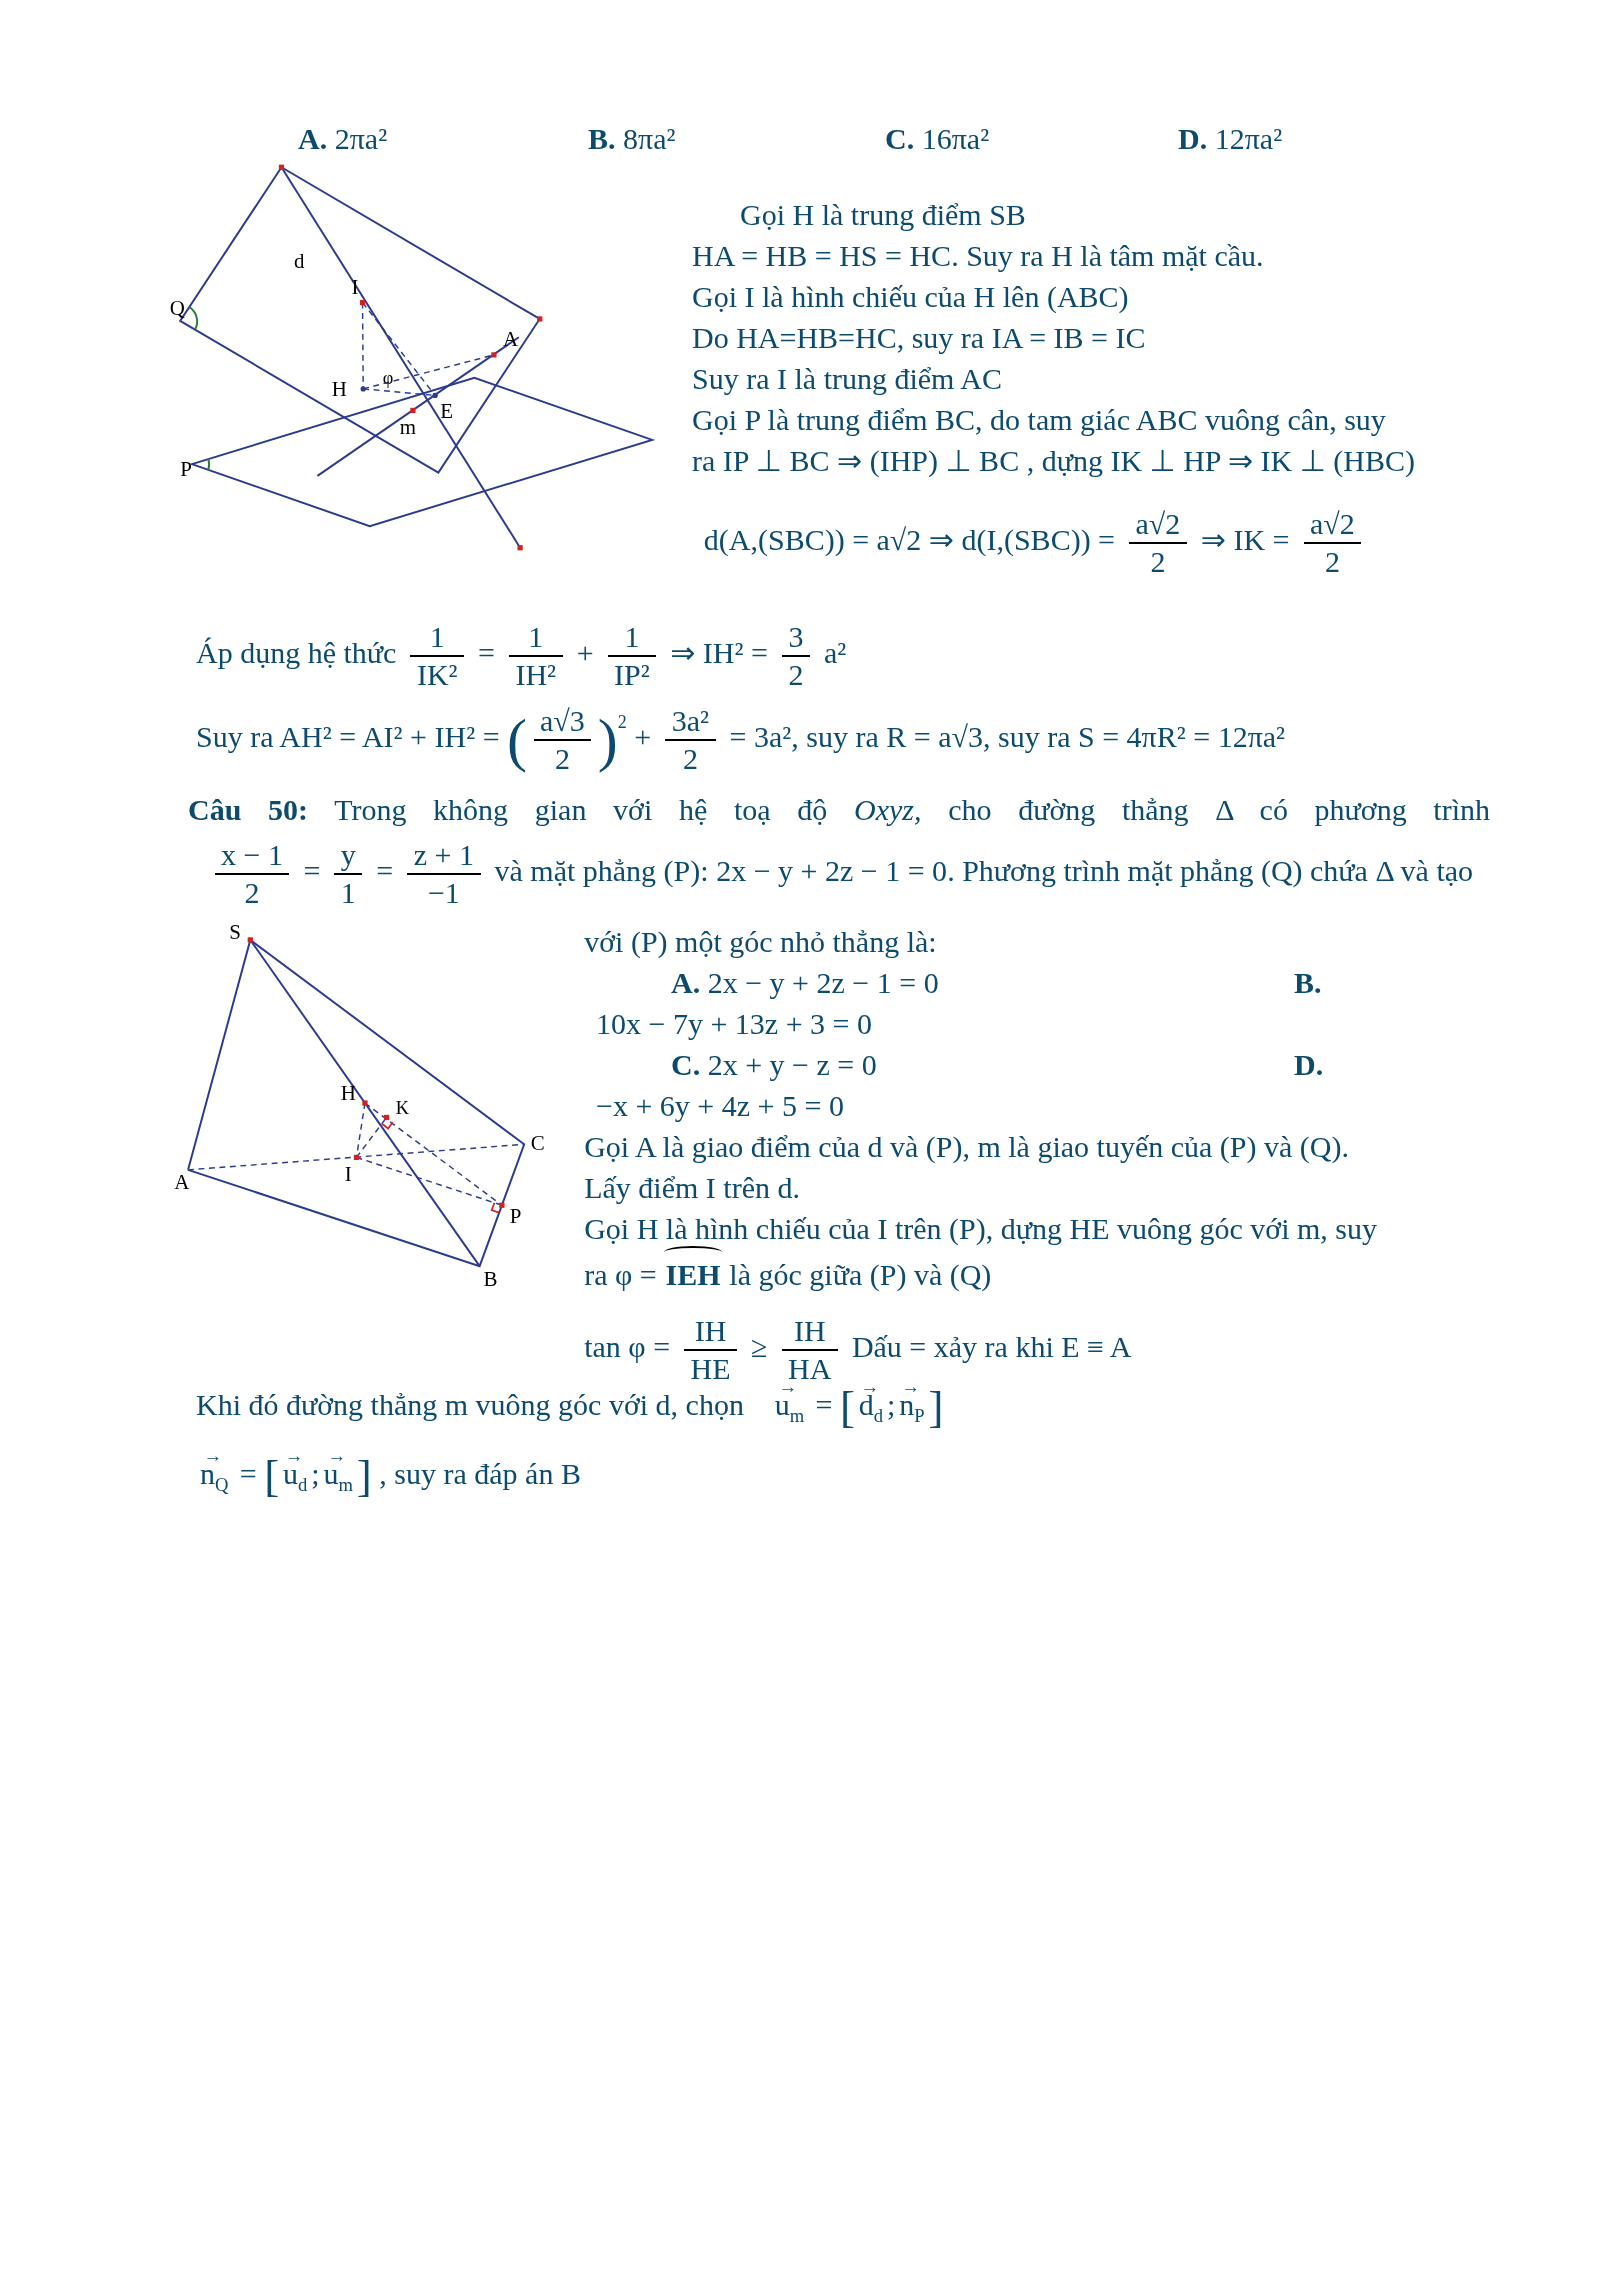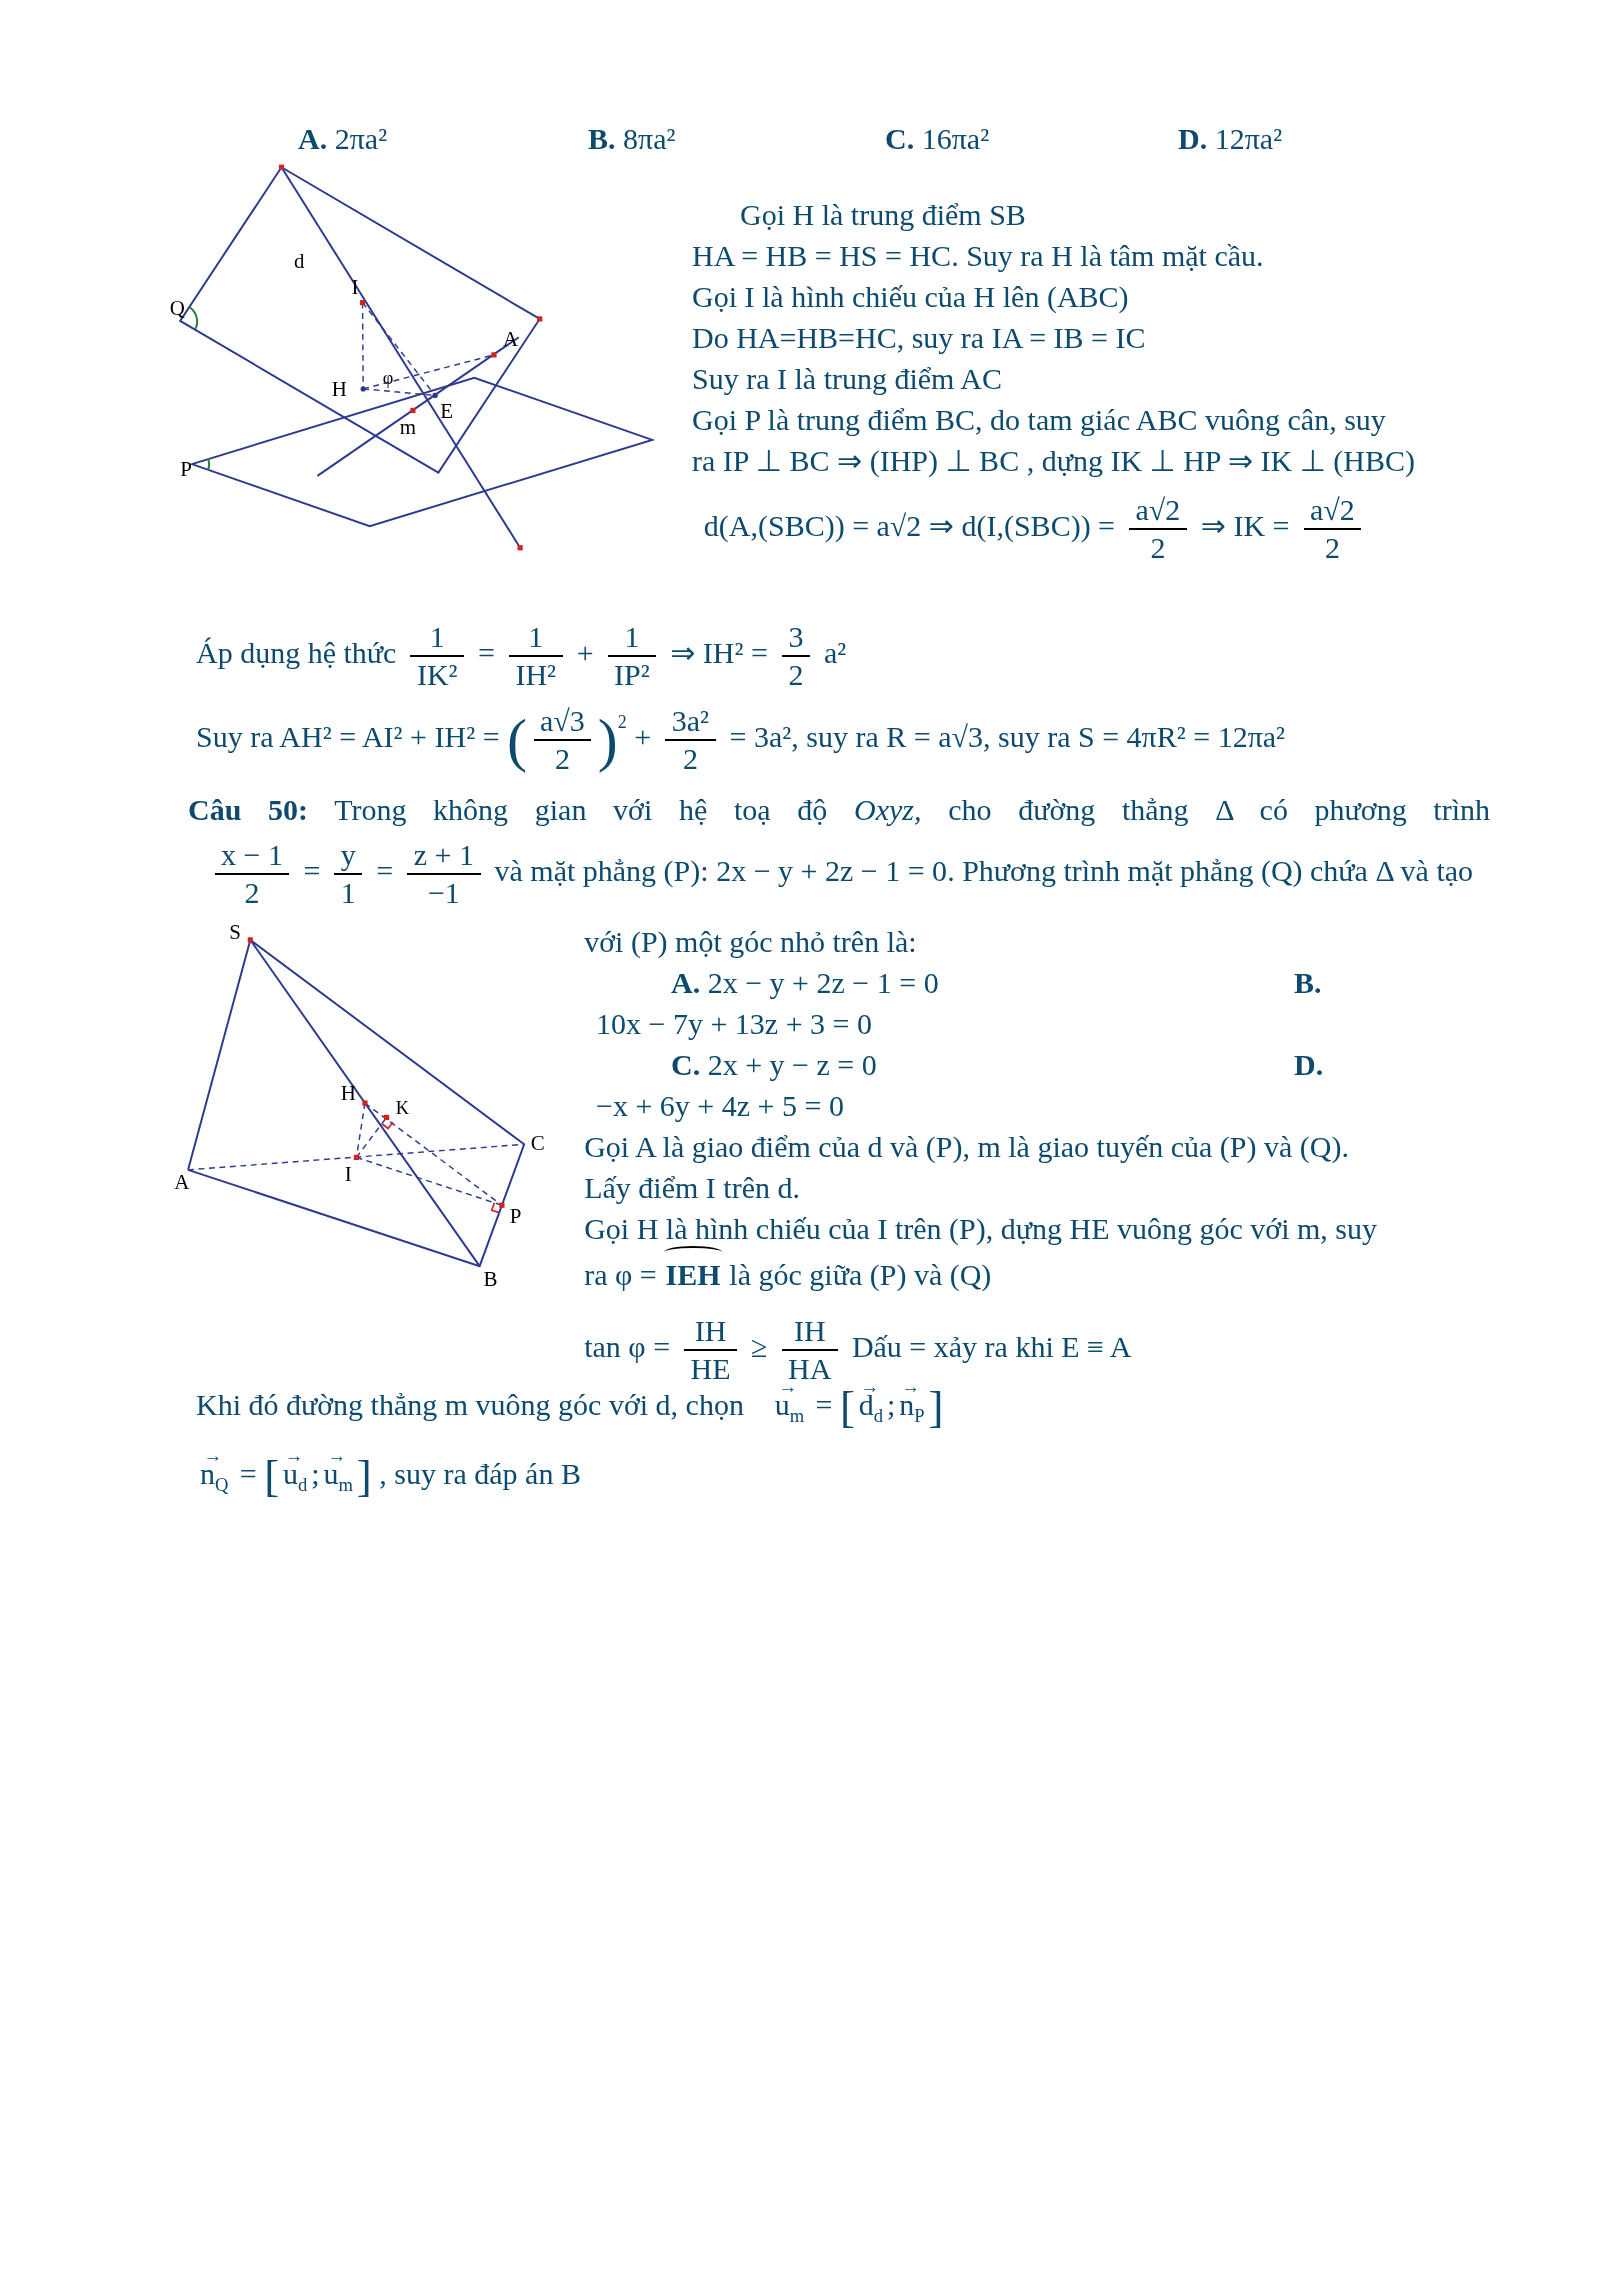--- a/index.html
+++ b/index.html
@@ -100,21 +100,21 @@
     <div class="line"><span>Do HA=HB=HC, suy ra</span> <span>IA = IB = IC</span></div>
     <div class="line"><span>Suy ra I là trung điểm AC</span></div>
     <div class="line"><span>Gọi P là trung điểm BC, do tam giác ABC vuông cân, suy</span></div>
     <div class="line">
       <span>ra</span>
       <span>IP ⊥ BC</span>
       <span>⇒ (IHP) ⊥ BC</span>
       <span>, dựng</span>
       <span>IK ⊥ HP ⇒ IK ⊥ (HBC)</span>
     </div>
-    <div class="tall" style="margin-left:11.8px;margin-top:6px">
+    <div class="tall" style="margin-left:11.8px;margin-top:20px">
       <span>d(A,(SBC)) = a√2 ⇒ d(I,(SBC)) =</span>
       <span class="frac"><span class="num">a√2</span><span class="den">2</span></span>
       <span>⇒ IK =</span>
       <span class="frac"><span class="num">a√2</span><span class="den">2</span></span>
     </div>
   </div>
 
   <div class="abs tall" style="left:196px;top:614px">
     <span>Áp dụng hệ thức</span>
     <span class="frac"><span class="num">1</span><span class="den">IK²</span></span>
@@ -183,21 +183,21 @@
       <text x="546" y="358">C</text>
       <text x="474" y="566">B</text>
       <text x="256" y="282">H</text>
       <text x="262" y="406">I</text>
       <text class="small" x="340" y="304">K</text>
       <text x="514" y="470">P</text>
     </g>
   </svg>
 
   <div class="abs" style="left:579px;top:921px;width:913px">
-    <div class="line" style="padding-left:5.2px"><span>với (P) một góc nhỏ trên là:</span></div>
+    <div class="line" style="padding-left:5.2px"><span>với (P) một góc nhỏ thẳng là:</span></div>
     <div class="line optline" style="padding-left:92px">
       <span class="bold">A.</span>
       <span>2x − y + 2z − 1 = 0</span>
       <span class="optB">B.</span>
     </div>
     <div class="line" style="padding-left:17px"><span>10x − 7y + 13z + 3 = 0</span></div>
     <div class="line optline" style="padding-left:92px">
       <span class="bold">C.</span>
       <span>2x + y − z = 0</span>
       <span class="optB">D.</span>

